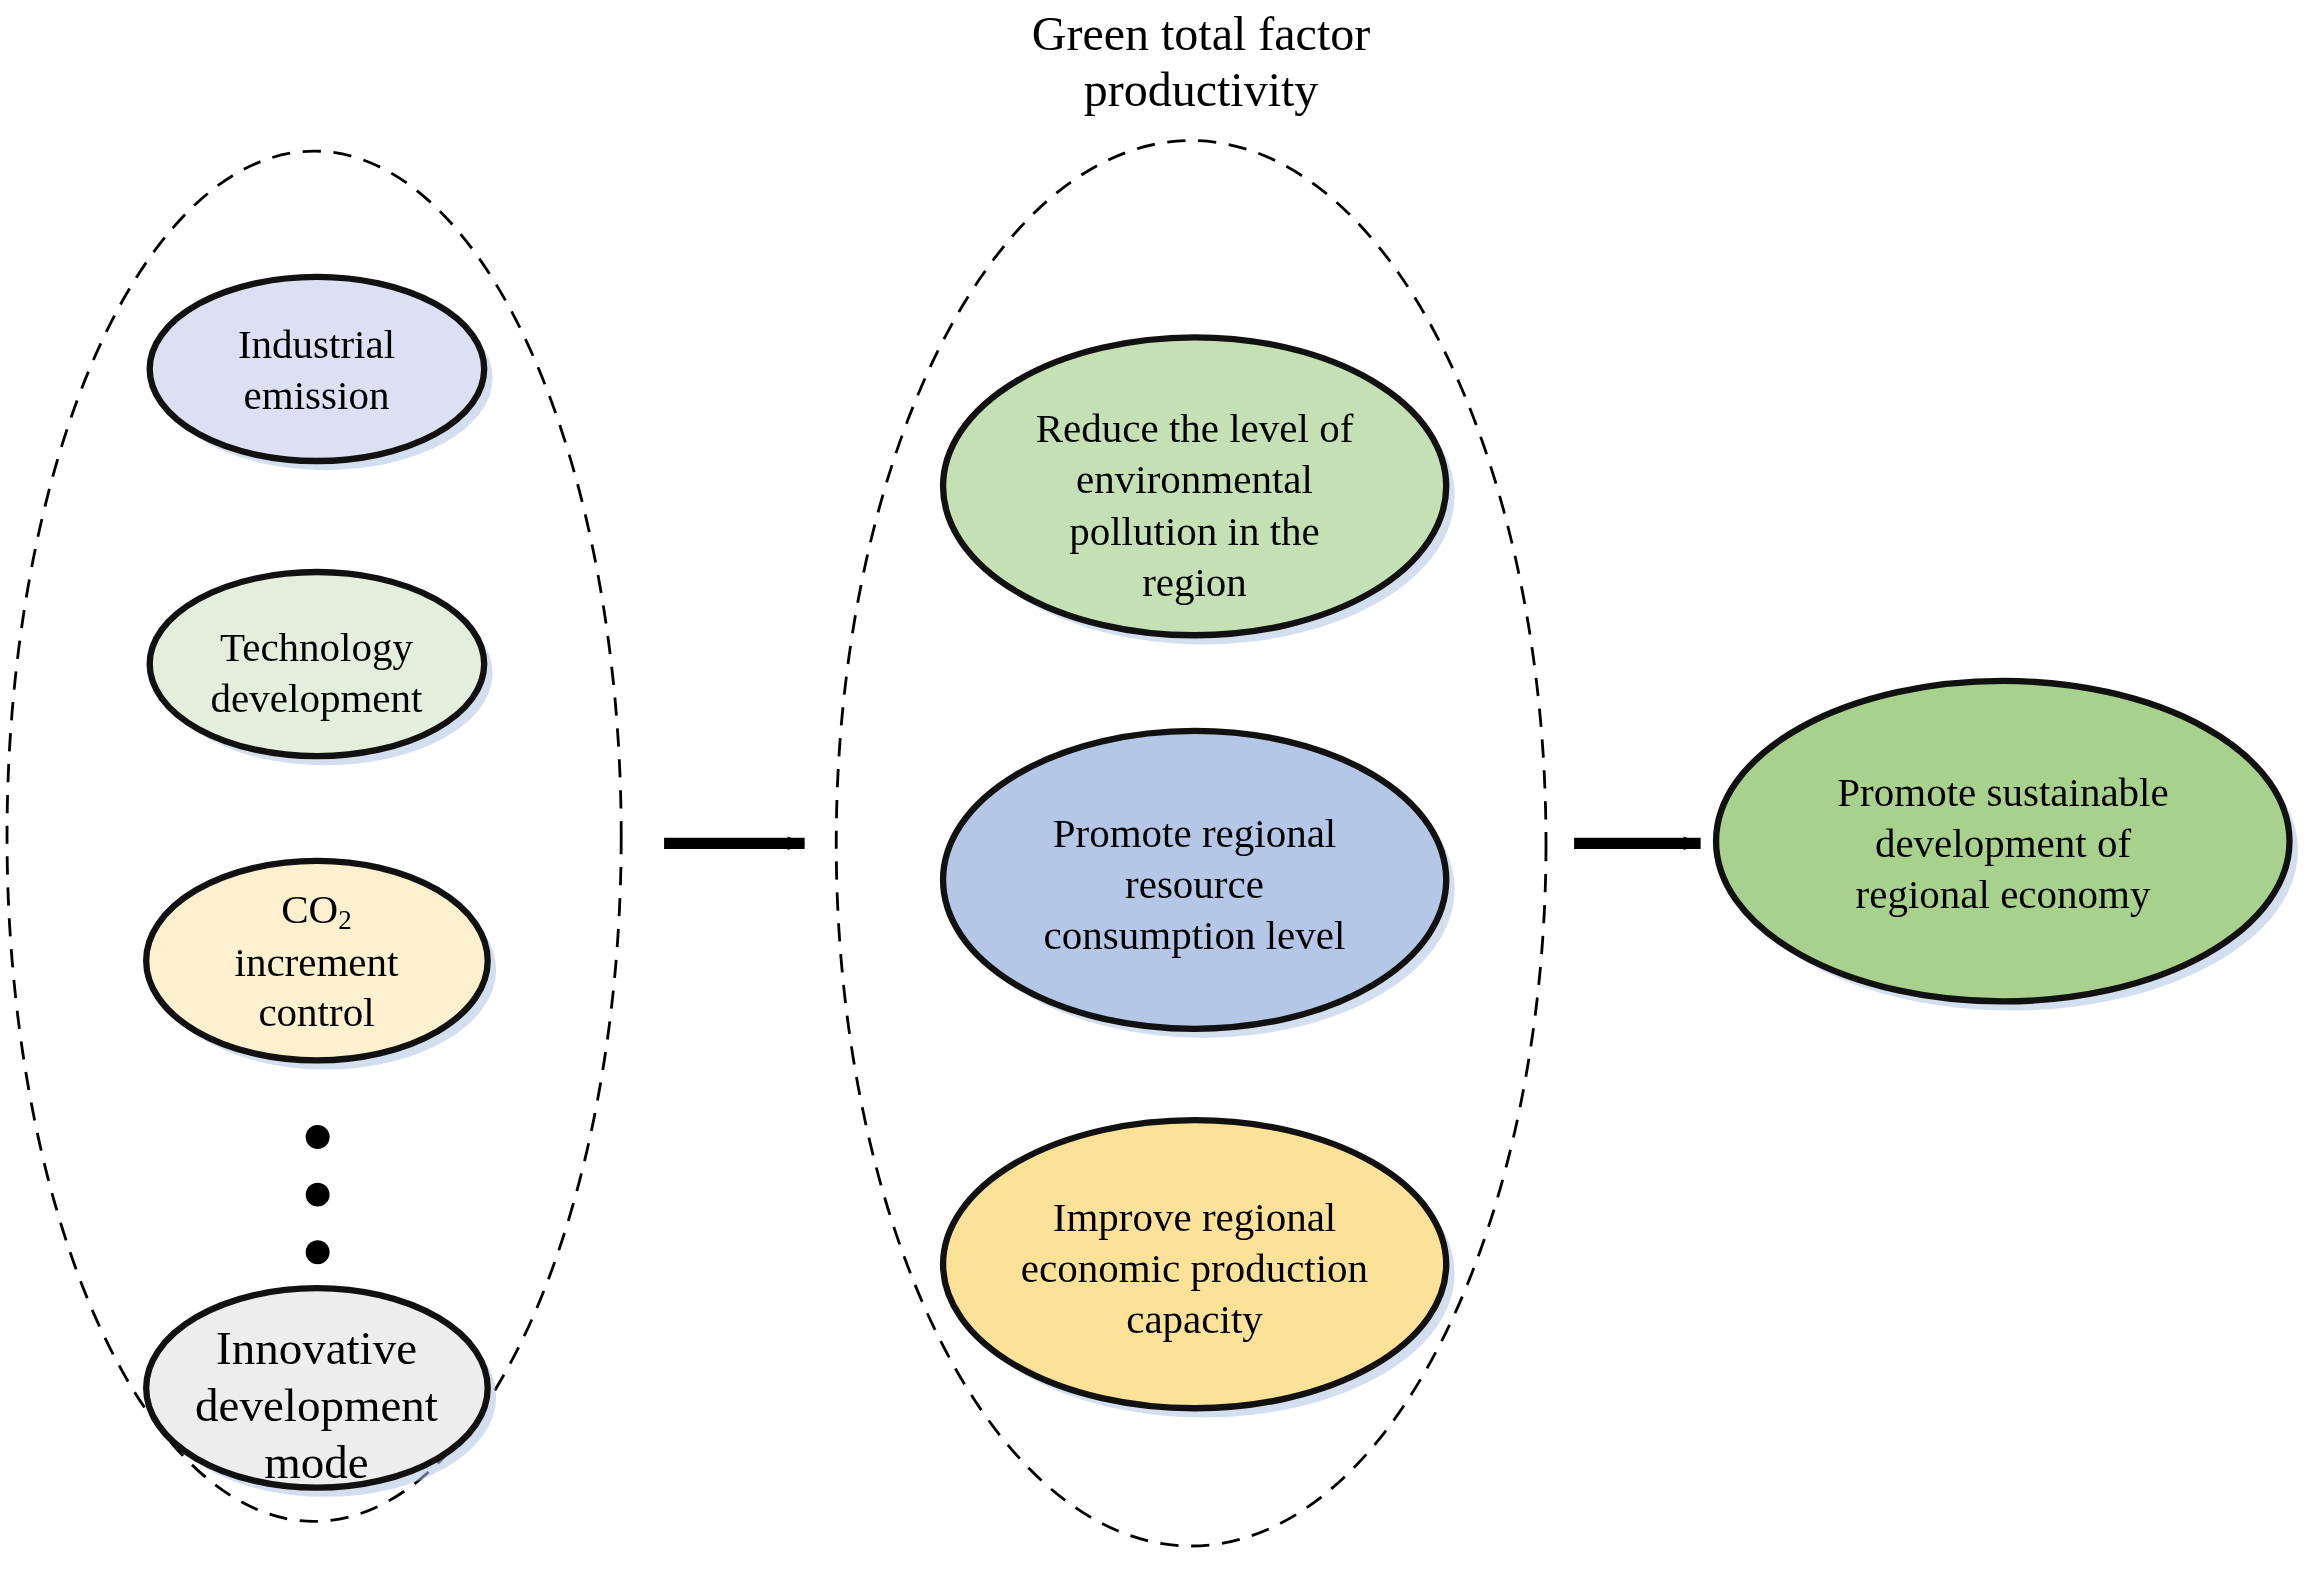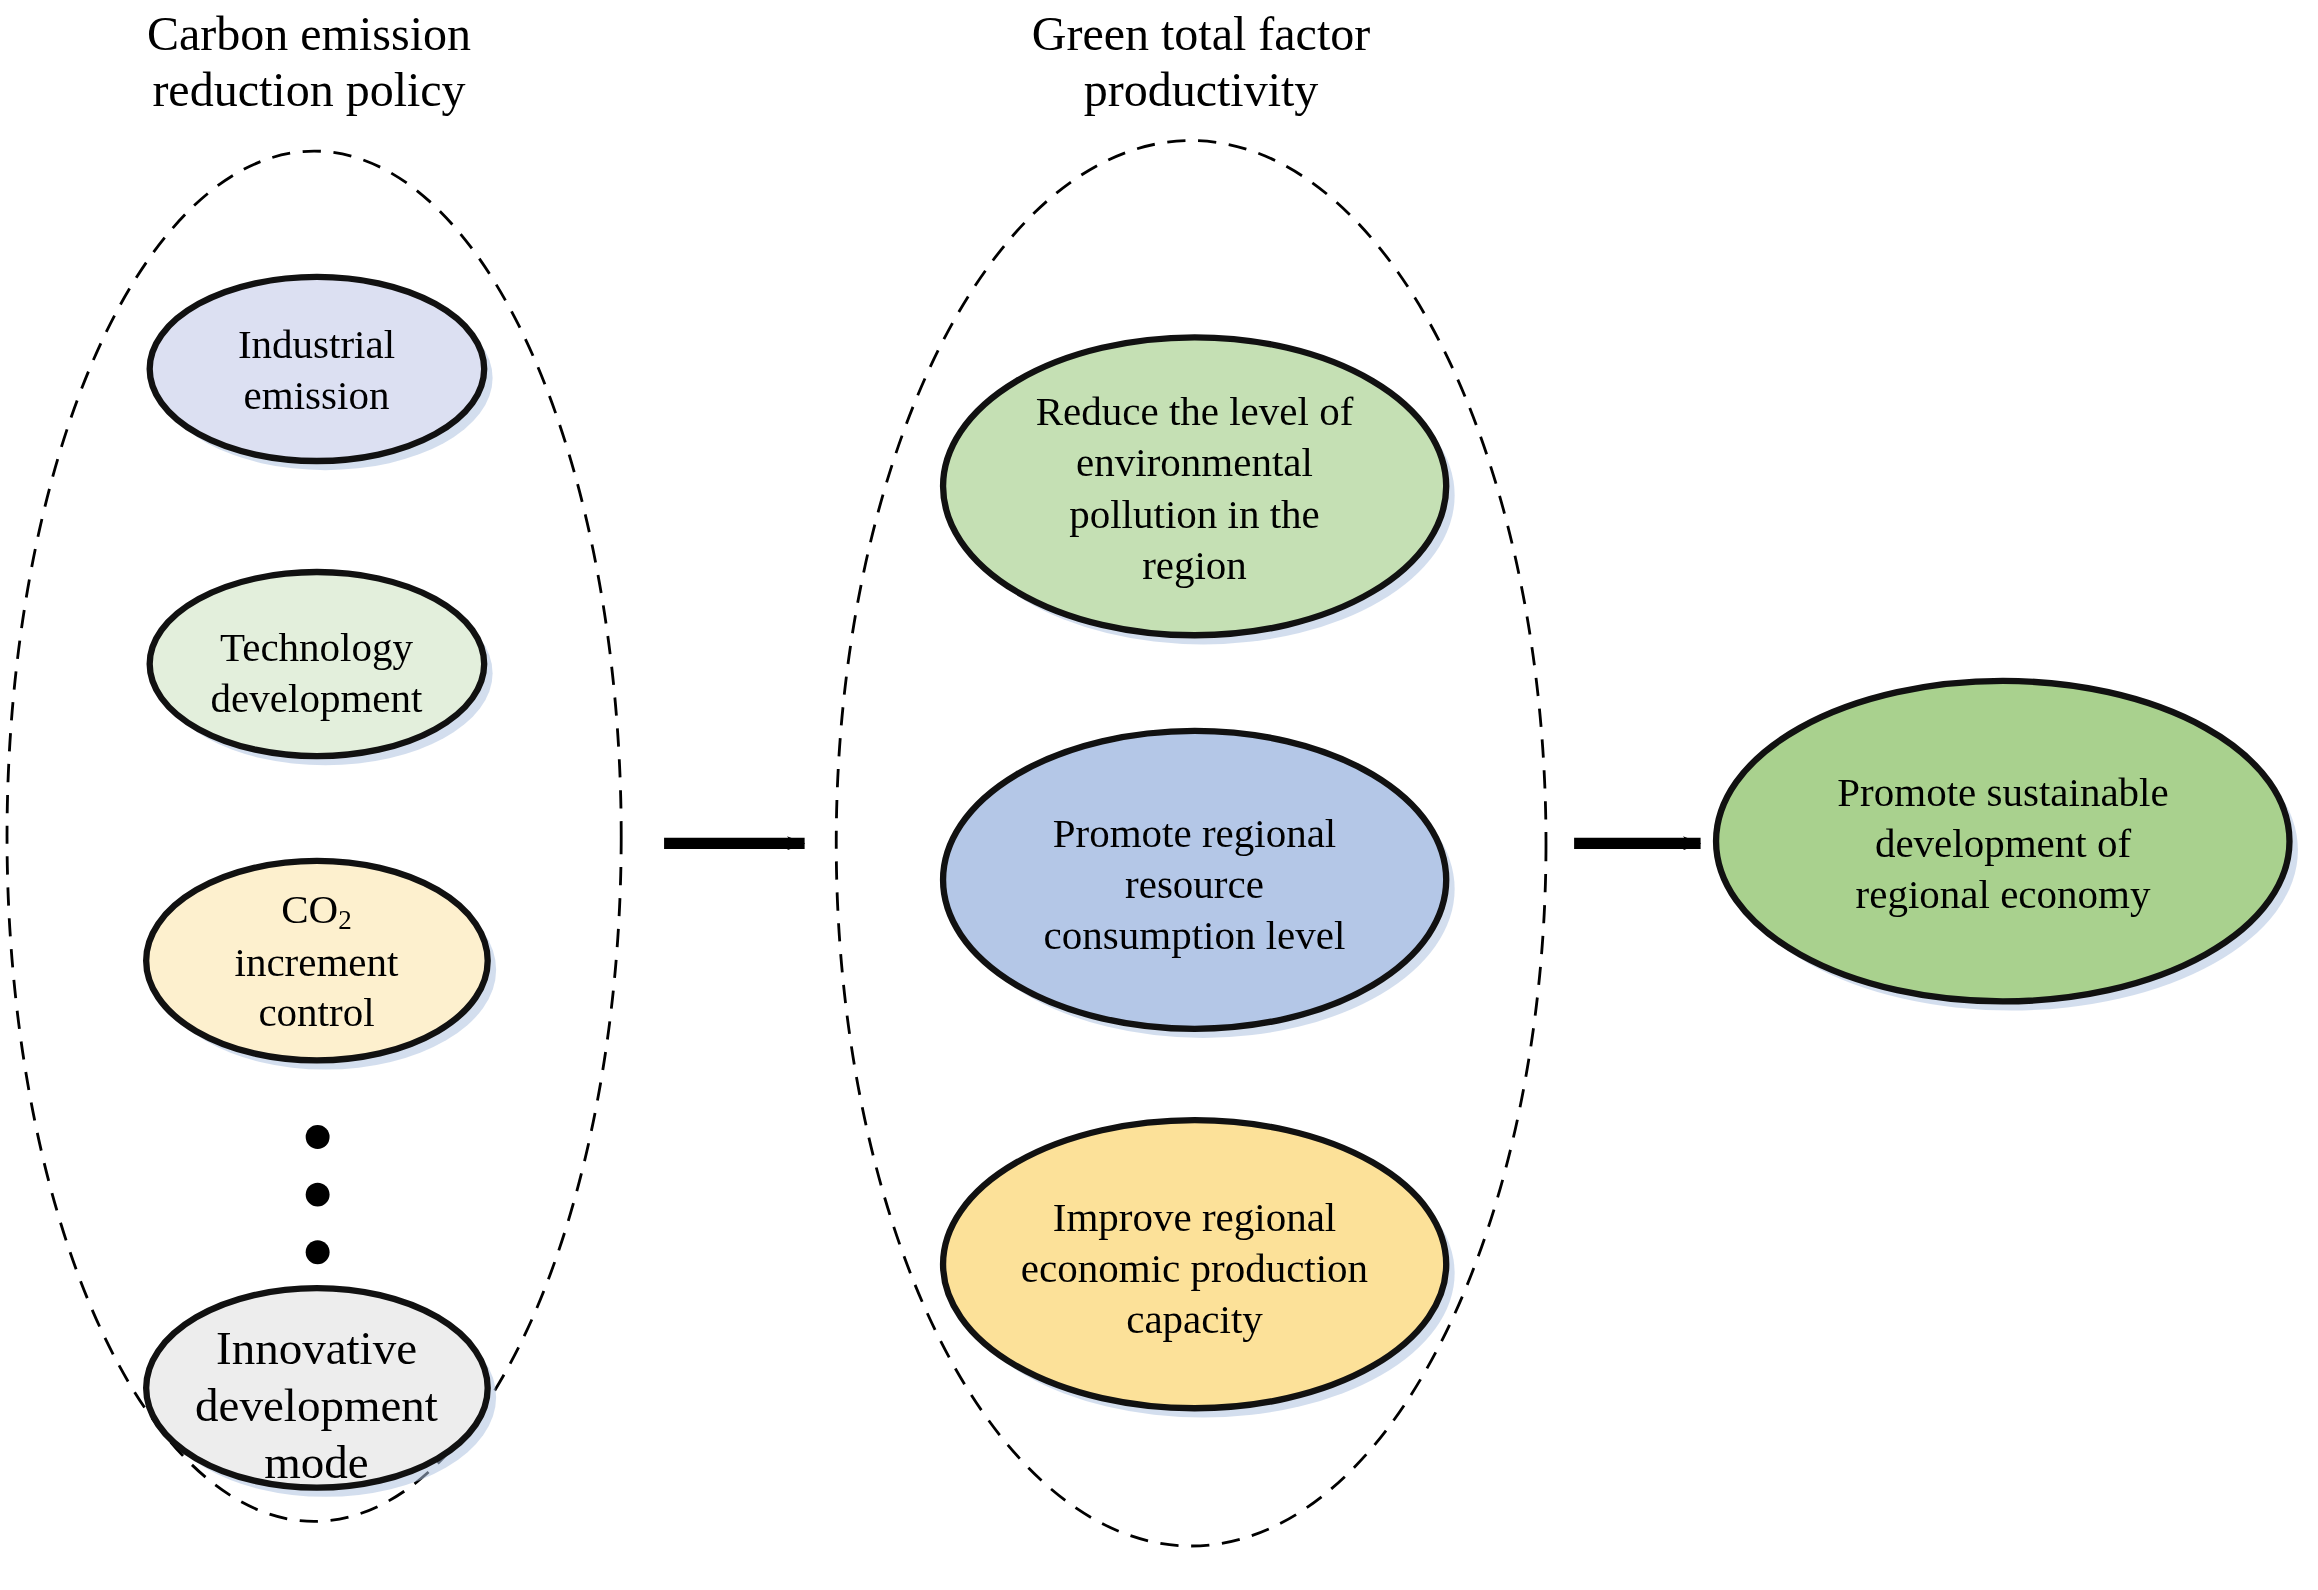--- a/index.html
+++ b/index.html
@@ -92,22 +92,20 @@
     <ellipse cx="1700" cy="1799" rx="358" ry="205" fill="#FCE199" stroke="#111111" stroke-width="9"></ellipse>
 
     <ellipse cx="2862" cy="1210" rx="408" ry="228" fill="#AFC3E0" opacity="0.55"></ellipse>
     <ellipse cx="2850" cy="1197" rx="408" ry="228" fill="#A9D18E" stroke="#111111" stroke-width="9"></ellipse>
 
     <line x1="945" y1="1200" x2="1145" y2="1200" stroke="#000000" stroke-width="16" marker-end="url(#arrowhead)"></line>
 
     <line x1="2240" y1="1200" x2="2420" y2="1200" stroke="#000000" stroke-width="16" marker-end="url(#arrowhead)"></line>
   </svg>
 
-  <div class="col-title" id="title-left">Carbon emission
-reduction policy</div>
 
   <div class="col-title" id="title-mid">Green total factor
 productivity</div>
 
   <div class="node-label" style="left:162px; top:299px; width:309px; height:141px; font-size:41px; line-height:1.22;">
     <span>Industrial
 emission</span>
   </div>
 
   <div class="node-label" style="left:155px; top:602px; width:323px; height:141px; font-size:41px; line-height:1.22;">
@@ -118,21 +116,21 @@
   <div class="node-label" style="left:155px; top:862px; width:323px; height:197px; font-size:41px; line-height:1.22;">
     <span id="co2-text">CO<sub>2</sub><br>increment<br>control</span>
   </div>
 
   <div class="node-label" style="left:148px; top:1307px; width:337px; height:197px; font-size:47px; line-height:1.22;">
     <span>Innovative
 development
 mode</span>
   </div>
 
-  <div class="node-label" style="left:973px; top:369px; width:443px; height:239px; font-size:41px; line-height:1.25;">
+  <div class="node-label" style="left:973px; top:369px; width:443px; height:239px; font-size:41px; line-height:1.25;align-items:flex-end;">
     <span>Reduce the level of
 environmental
 pollution in the
 region</span>
   </div>
 
   <div class="node-label" style="left:959px; top:786px; width:471px; height:197px; font-size:41px; line-height:1.25;">
     <span>Promote regional
 resource
 consumption level</span>

